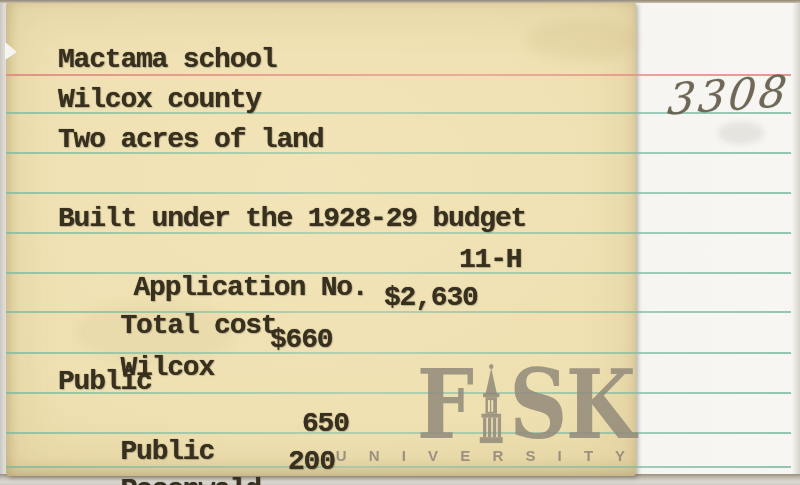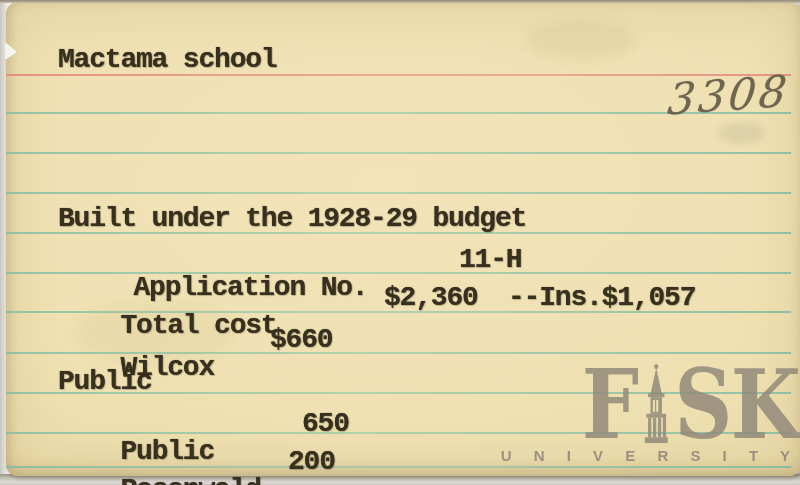--- a/index.html
+++ b/index.html
@@ -8,25 +8,25 @@
     background:linear-gradient(90deg,#c9c6bf 0%,#f3f2ee 1%,#f7f6f2 99%,#d6d3cc 100%);
     font-family:"Liberation Sans",sans-serif;
   }
   
   .scan-top-edge{position:absolute;left:0;top:0;width:800px;height:3px;
     background:linear-gradient(180deg,#8f8677,#c9bfa9);z-index:5;}
   .scan-bottom{position:absolute;left:0;top:474px;width:800px;height:11px;
     background:linear-gradient(180deg,#9a917f 0%,#c4bfb4 35%,#dbd8d1 70%,#cfccc5 100%);z-index:0;}
   
   .card{
-    position:absolute;left:6px;top:2px;width:795px;height:474px;
+    position:absolute;left:6px;top:2px;width:630px;height:474px;
     background:radial-gradient(125% 110% at 48% 38%, #f2e4b8 0%, #eee0b1 50%, #e9d8a6 78%, #ddc892 97%);
     box-shadow:inset 0 0 55px rgba(125,95,45,.14), inset 0 -7px 14px rgba(110,88,50,.18),
                inset 4px 0 8px rgba(110,88,50,.12), 2px 2px 4px rgba(60,50,35,.35);
-    border-radius:12px;z-index:1;
+    border-radius:4px;z-index:1;
   }
   .stain{position:absolute;border-radius:50%;filter:blur(6px);pointer-events:none;}
   .stain.a{left:520px;top:18px;width:110px;height:40px;background:rgba(170,135,75,.10);}
   .stain.b{left:70px;top:300px;width:160px;height:60px;background:rgba(170,140,80,.07);}
   .notch{position:absolute;left:-1px;top:40px;width:12px;height:18px;background:#f5f4f0;
     clip-path:polygon(0 0,100% 55%,0 100%);box-shadow:1px 1px 2px rgba(90,75,50,.4);z-index:4;}
   
   .rule{position:absolute;left:0;width:785px;height:2px;}
   .rule.red{background:linear-gradient(90deg,rgba(226,134,126,.85),rgba(233,150,140,.7) 60%,rgba(226,134,126,.85));}
   .rule.green{background:linear-gradient(90deg,rgba(120,186,160,.75),rgba(138,197,172,.6) 45%,rgba(118,184,160,.78));}
@@ -70,29 +70,30 @@
   <div class="rule green" style="top:190px"></div>
   <div class="rule green" style="top:230px"></div>
   <div class="rule green" style="top:270px"></div>
   <div class="rule green" style="top:309px"></div>
   <div class="rule green" style="top:350px"></div>
   <div class="rule green" style="top:390px"></div>
   <div class="rule green" style="top:430px"></div>
   <div class="rule green" style="top:464px"></div>
 
   <div class="tw" style="left:52px;top:44px"><span>Mactama school</span></div>
+  <div class="tw" style="left:52px;top:84px"><span>Wilcox county</span></div>
+  <div class="tw" style="left:52px;top:124px"><span>Two acres of land</span></div>
   <div class="tw" style="left:52px;top:203px"><span>Built under the 1928-29 budget</span></div>
   <div class="tw" style="left:65px;top:244px">
     <span>Application No.</span>
     <span class="val" style="left:388px">11-H</span>
   </div>
   <div class="tw" style="left:52px;top:282px">
     <span>Total cost</span>
-    <span class="val" style="left:326px">$2,360</span>
-    <span class="val" style="left:450px">--Ins.$1,057</span>
+    <span class="val" style="left:326px">$2,630</span>
   </div>
   <div class="tw" style="left:52px;top:324px">
     <span>Wilcox</span>
     <span class="val" style="left:212px">$660</span>
   </div>
   <div class="tw" style="left:52px;top:366px"><span>Public</span></div>
   <div class="tw" style="left:52px;top:408px">
     <span>Public</span>
     <span class="val" style="left:244px">650</span>
   </div>

